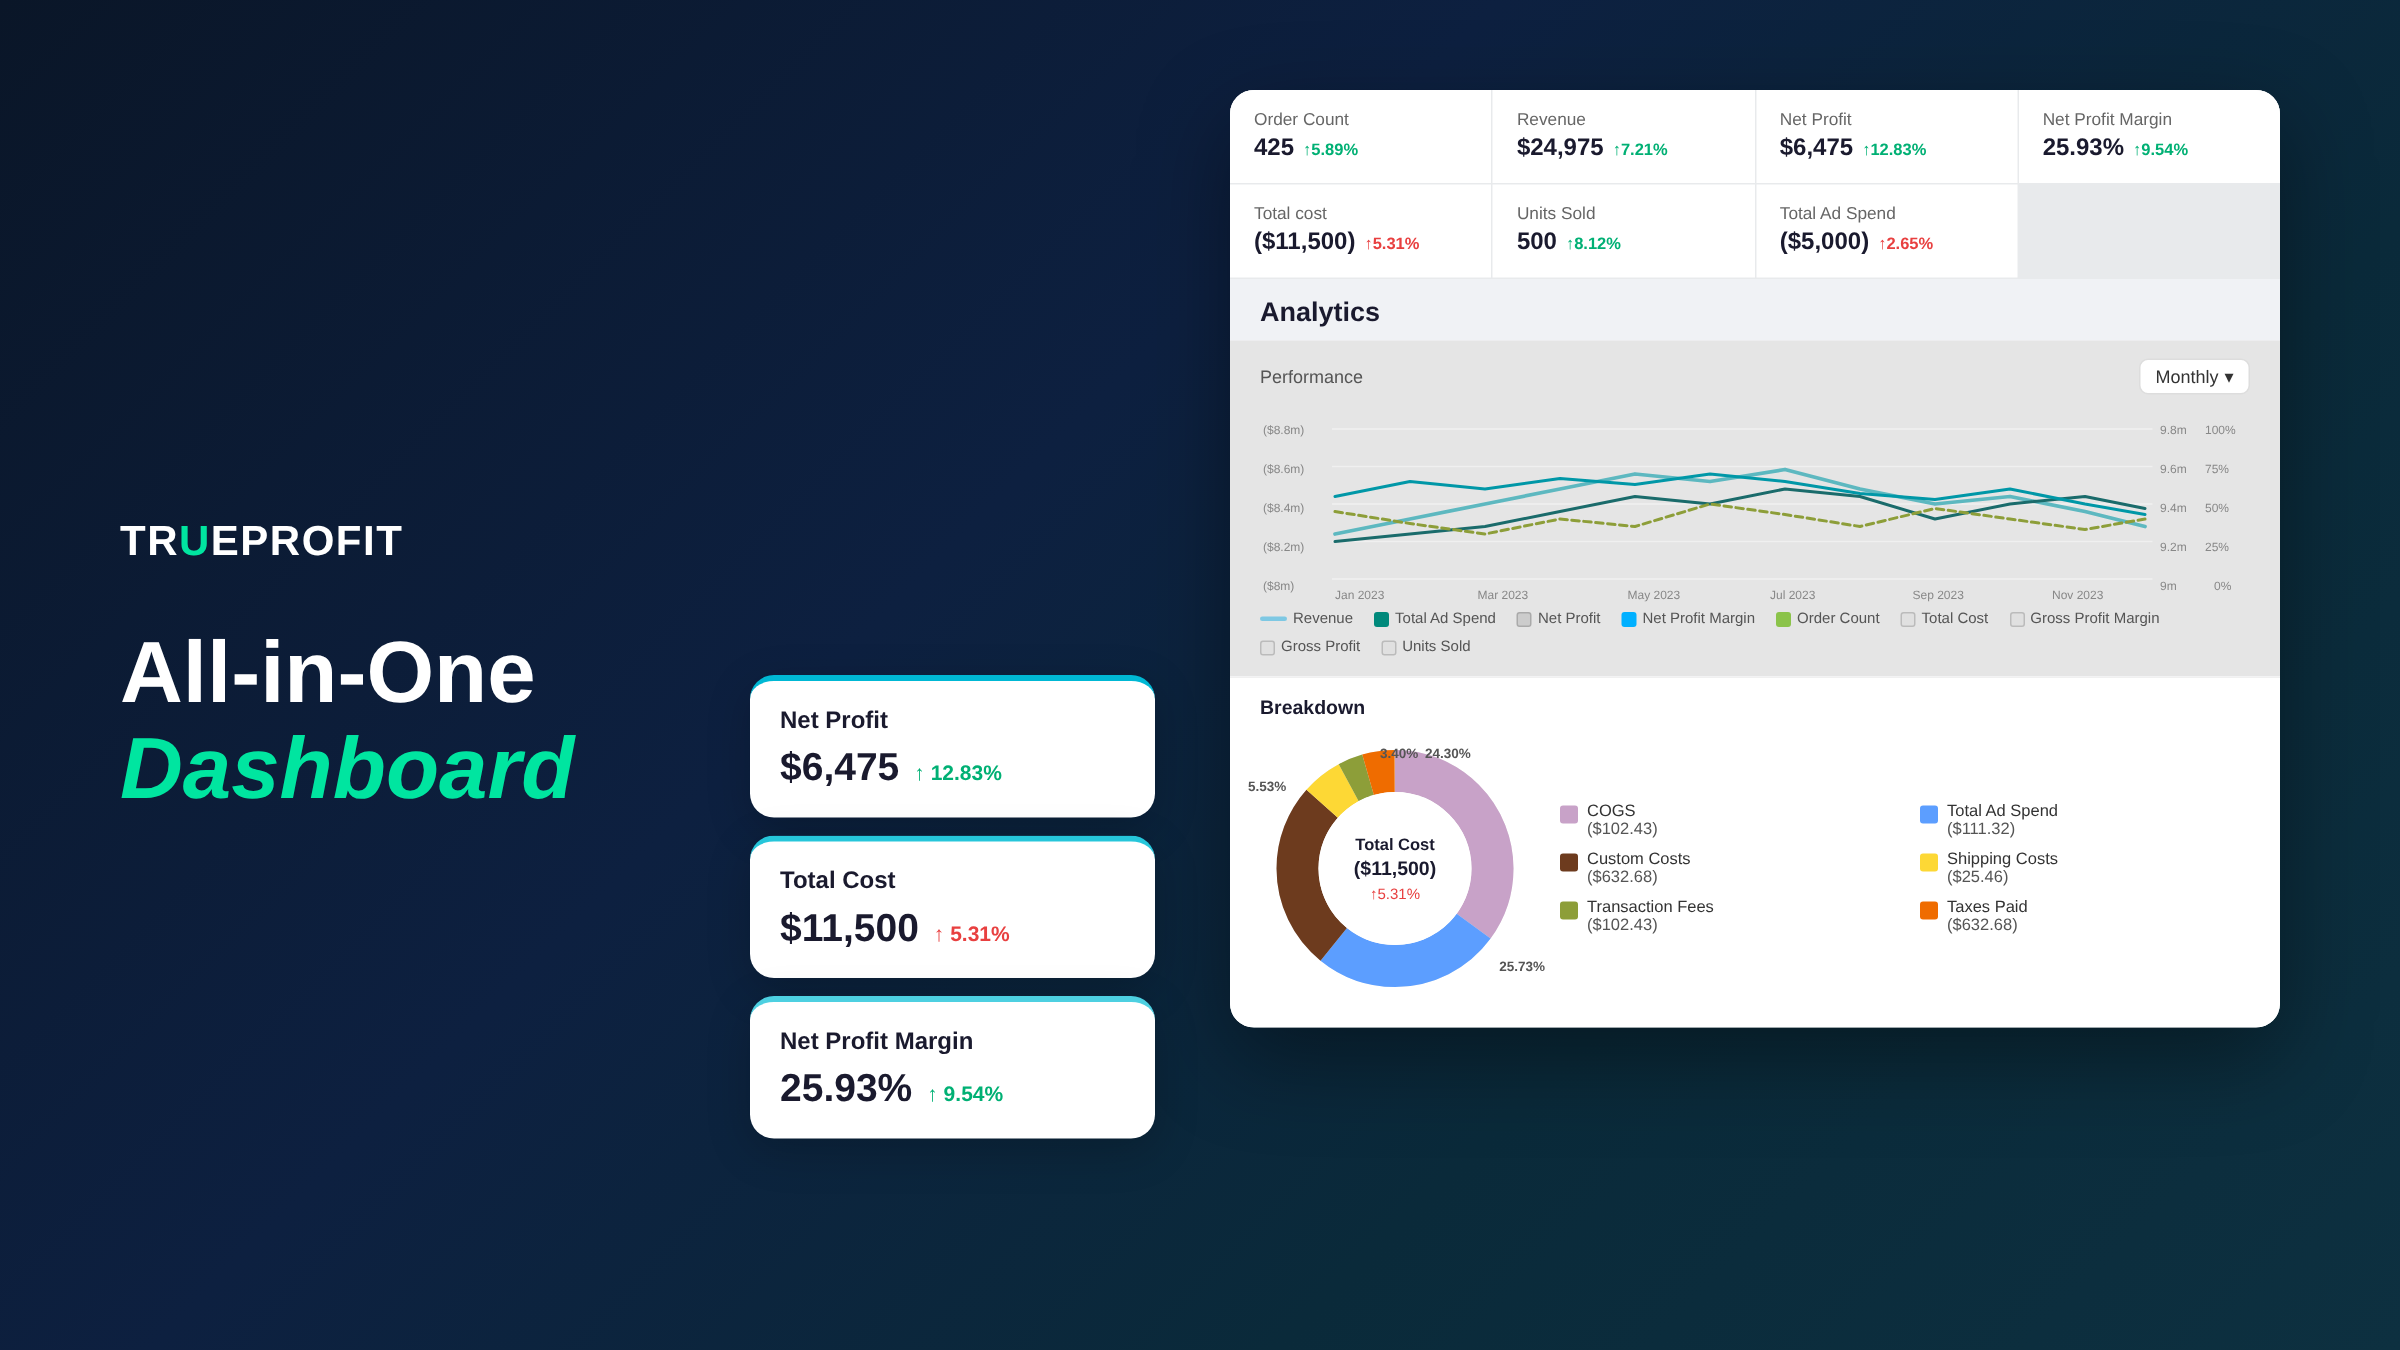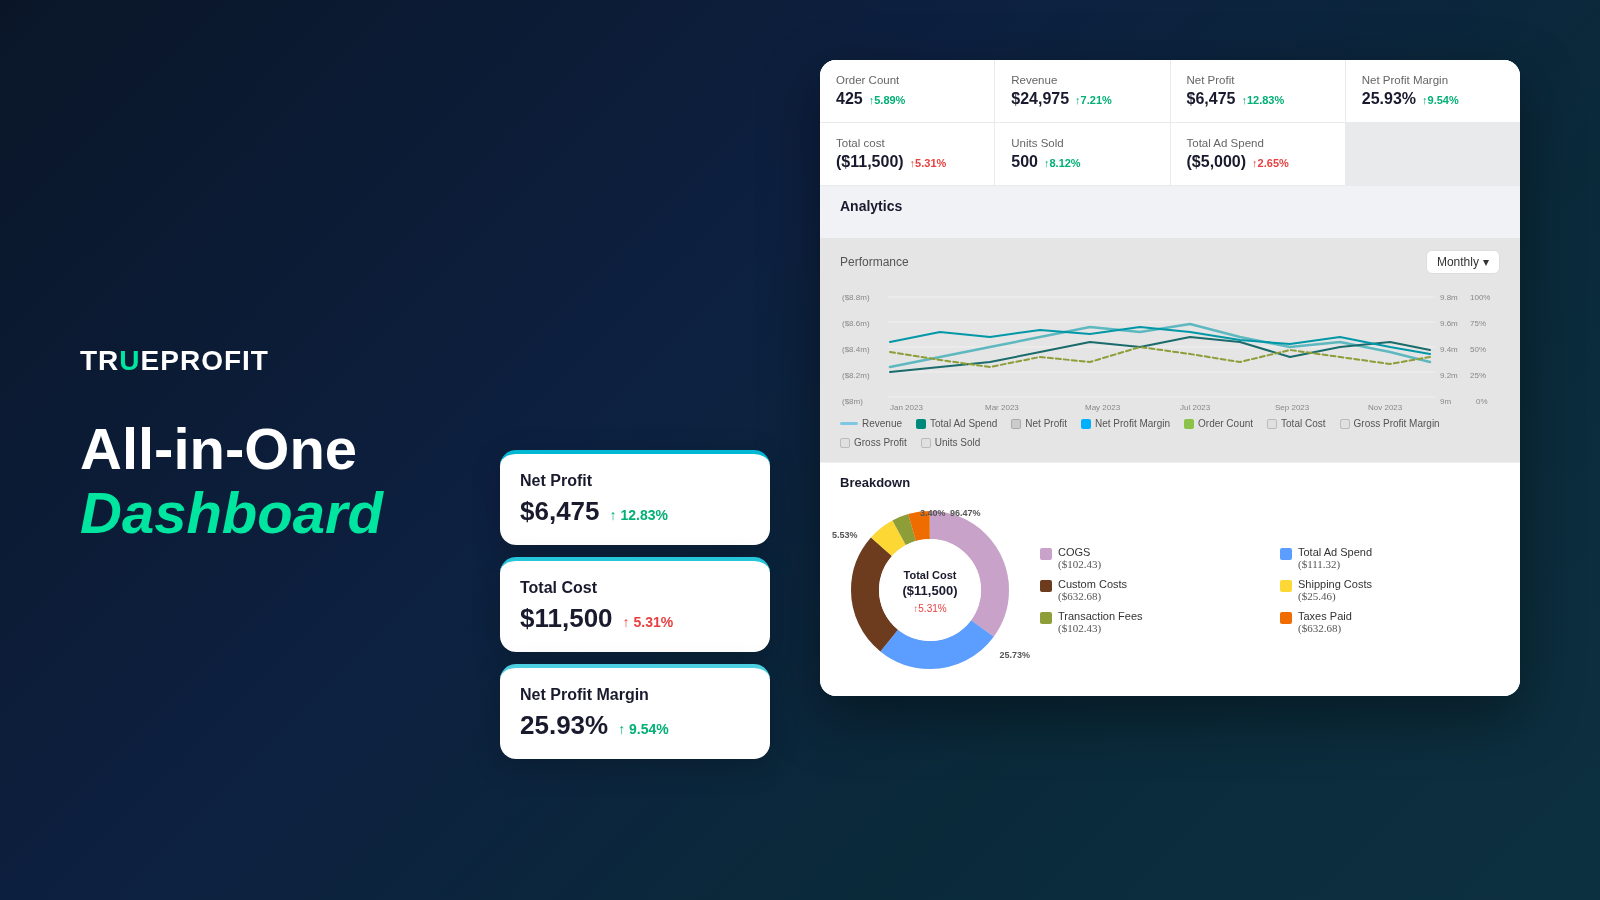--- a/index.html
+++ b/index.html
@@ -110,22 +110,22 @@
       font-weight: 700;
       color: #1a1a2e;
     }
     .metric-change {
       font-size: 11px;
       font-weight: 600;
     }
     .positive { color: #00b074; }
     .negative { color: #e84040; }
     .analytics-header {
-      padding: 12px 20px 24px;
-      font-size: 14px;
+      padding: 12px 20px 8px;
+      font-size: 18px;
       font-weight: 600;
       color: #1a1a2e;
       background: #f0f2f5;
     }
 
     
     .performance-area {
       background: #e5e5e5;
       padding: 12px 20px;
     }
@@ -255,21 +255,20 @@
     }
     .bl-text {}
     .bl-name {
       font-size: 11px;
       color: #333;
       font-weight: 500;
     }
     .bl-value {
       font-size: 11px;
       color: #555;
-      font-family: Liberation Serif, serif;
     }
 
     
     .float-cards {
       position: absolute;
       left: 500px;
       top: 450px;
       display: flex;
       flex-direction: column;
       gap: 12px;
@@ -497,21 +496,21 @@
           <circle cx="90" cy="90" r="65" fill="none" stroke="#fdd835" stroke-width="28" stroke-dasharray="22.6 385" stroke-dashoffset="-353" transform="rotate(-90 90 90)"></circle>
 
           <circle cx="90" cy="90" r="65" fill="none" stroke="#8d9e39" stroke-width="28" stroke-dasharray="13.9 394" stroke-dashoffset="-375.6" transform="rotate(-90 90 90)"></circle>
 
           <circle cx="90" cy="90" r="65" fill="none" stroke="#ef6c00" stroke-width="28" stroke-dasharray="18 390" stroke-dashoffset="-389.5" transform="rotate(-90 90 90)"></circle>
 
           <circle cx="90" cy="90" r="51" fill="white"></circle>
         </svg>
         
         
-        <div style="position:absolute; top:8px; left:110px; font-size:9px; color:#555; font-weight:600;">96.47%</div>
+        <div style="position:absolute; top:8px; left:110px; font-size:9px; color:#555; font-weight:600;">24.30%</div>
         <div style="position:absolute; top:30px; left:-8px; font-size:9px; color:#555; font-weight:600;">5.53%</div>
         <div style="position:absolute; top:8px; left:68px; font-size:9px; color:#555; font-weight:600;padding-left:12px;">3.40%</div>
         <div style="position:absolute; bottom:20px; right:-10px; font-size:9px; color:#555; font-weight:600;">25.73%</div>
 
         <div class="donut-center">
           <span class="donut-center-label">Total Cost</span>
           <span class="donut-center-value">($11,500)</span>
           <span class="donut-center-change">↑5.31%</span>
         </div>
       </div>

